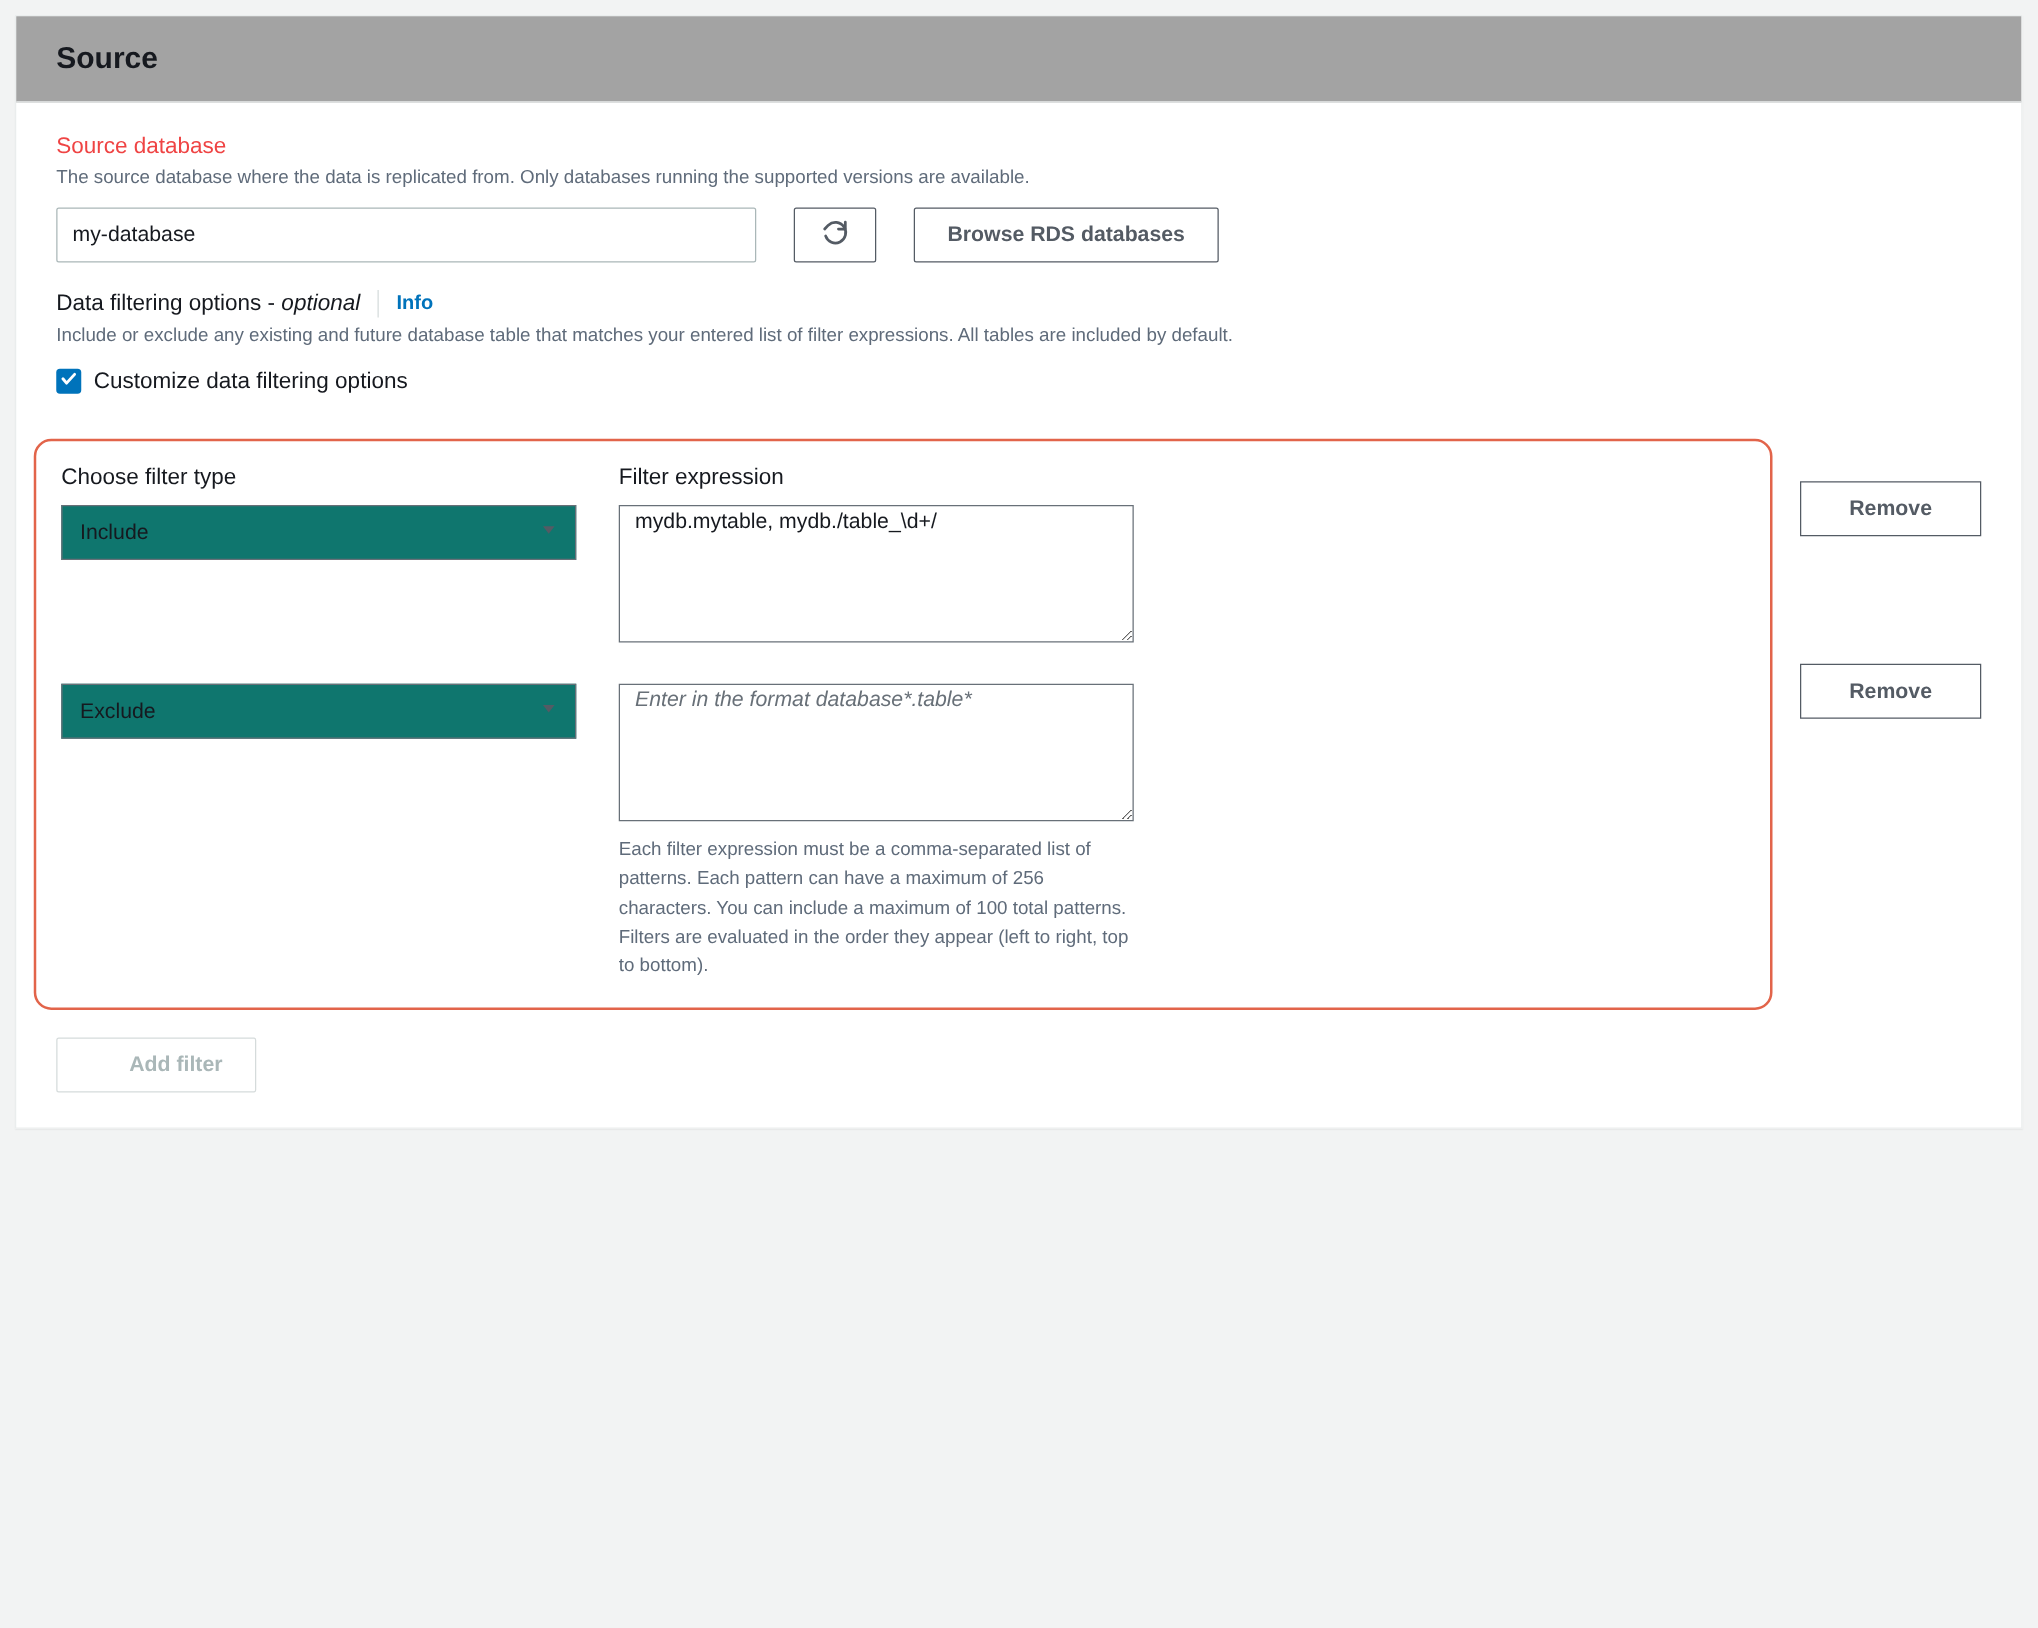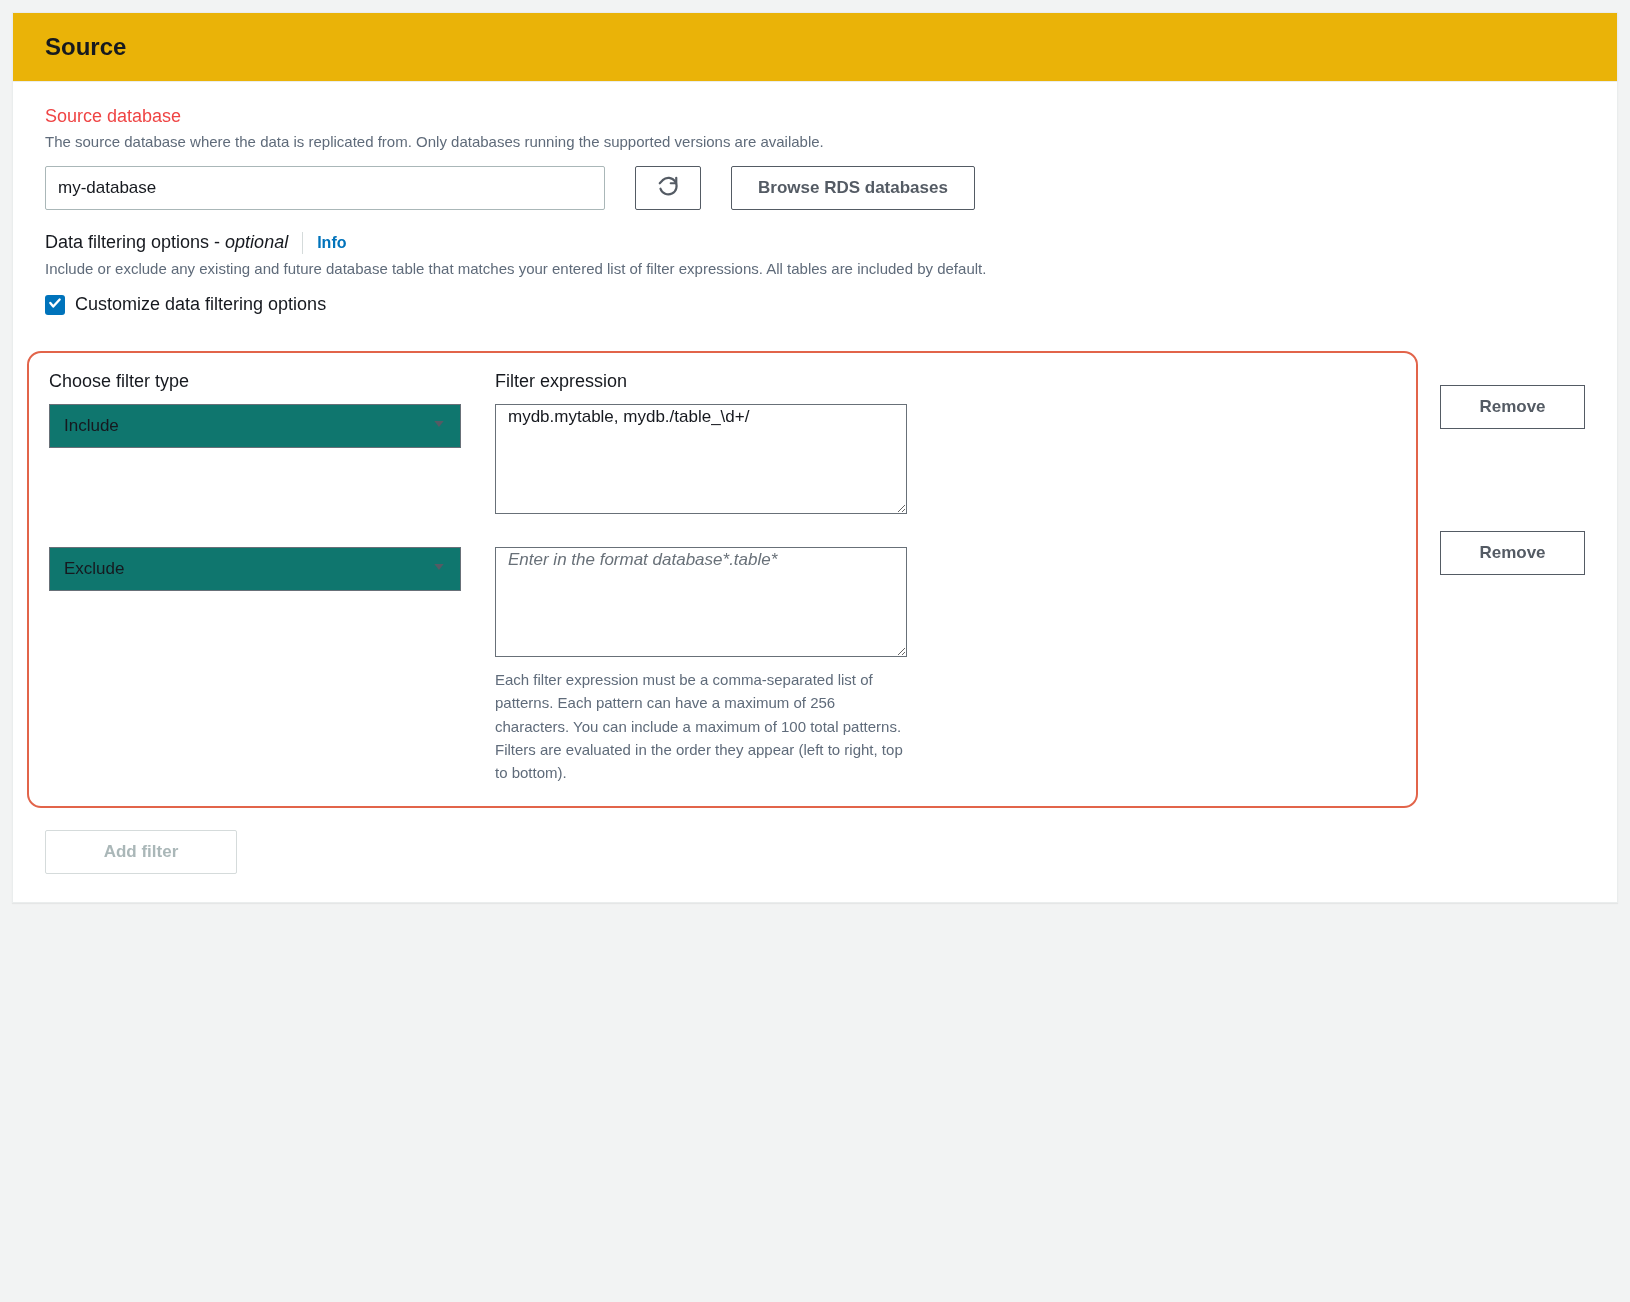--- a/index.html
+++ b/index.html
@@ -11,21 +11,21 @@
     font-size: 14px;
   }
   .panel {
     background: #fff;
     border: 1px solid #eaeded;
     box-shadow: 0 1px 1px rgba(0,0,0,0.05);
   }
   .panel-header {
     padding: 20px 32px;
     border-bottom: 1px solid #eaeded;
-    background: #eab308;
+    background: #a3a3a3;
   }
   .panel-title {
     font-size: 24px;
     font-weight: 700;
     color: #16191f;
   }
   .panel-body {
     padding: 24px 32px 28px 32px;
   }
   .field-group { margin-bottom: 22px; }
@@ -300,19 +300,19 @@
           <span>Remove</span>
         </button>
         <div style="height:102px;"></div>
         <button class="remove-btn">
           <span>Remove</span>
         </button>
       </div>
     </div>
 
     <div class="add-filter-wrap">
-      <button class="btn disabled" style="width:192px;">
+      <button class="btn disabled" style="width:160px;justify-content:flex-end;">
         <span>Add filter</span>
       </button>
     </div>
 
   </div>
 </div>
 
 </body></html>

